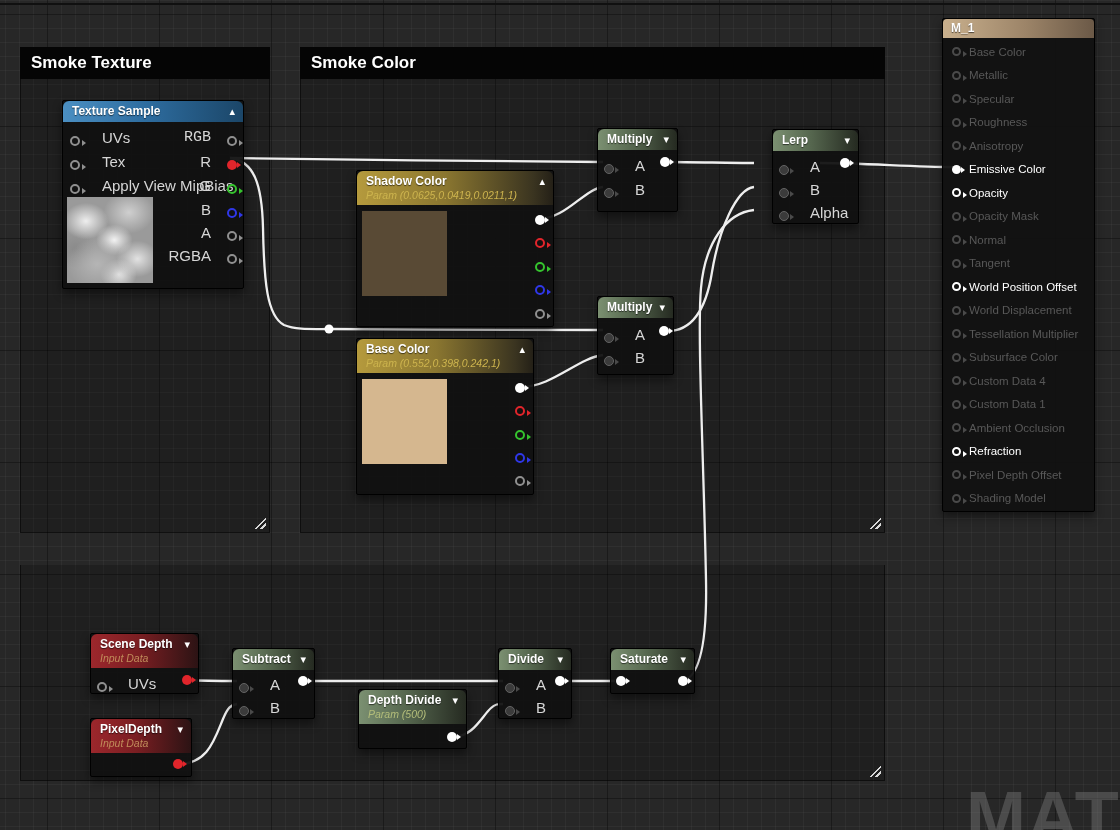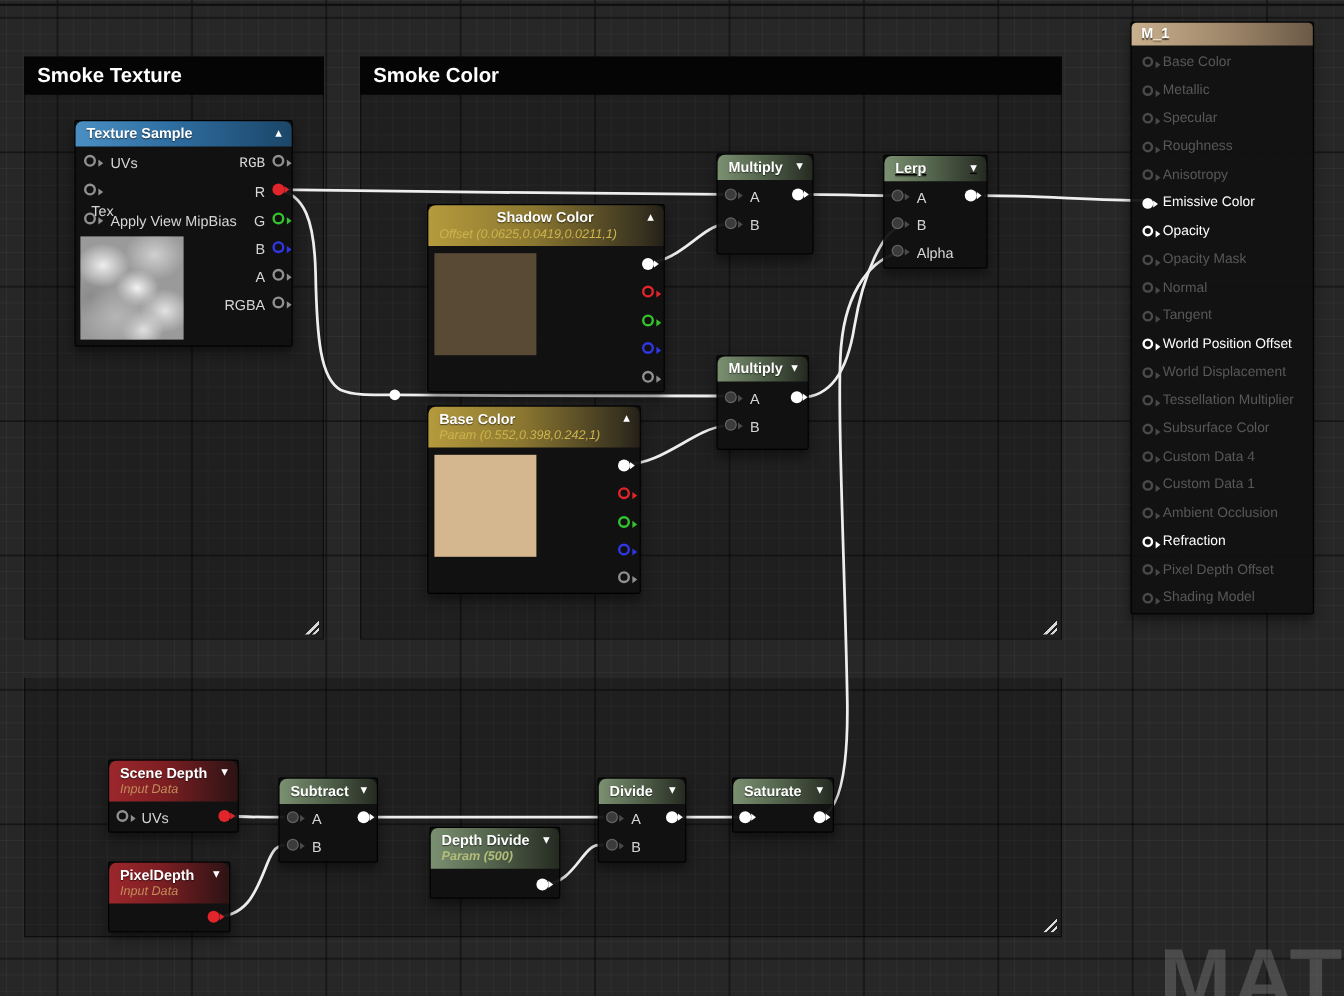--- a/index.html
+++ b/index.html
@@ -33,33 +33,33 @@
     display:flex;justify-content:space-between;align-items:flex-start;}
   .nhdr .t{font-size:12px;font-weight:bold;line-height:15px;text-shadow:0 1px 1px rgba(0,0,0,.6);}
   .nhdr .sub{font-size:10.5px;font-style:italic;font-weight:normal;line-height:13px;}
   .nhdr .chev{font-size:11px;line-height:14px;color:#fff;margin-left:6px;}
   .hdr-texture{background:linear-gradient(90deg,#4b8fc2,#2e6da0 45%,#1b4668);}
   .hdr-param{background:linear-gradient(90deg,#b59a3d,#8a7630 45%,#3a3420 90%,#242017);}
   .hdr-param .sub{color:#cdb44e;}
   .hdr-data{background:linear-gradient(90deg,#9c272c,#7a1e22 45%,#2c1314);}
   .hdr-data .sub{color:#c08c5a;}
   .hdr-math{background:linear-gradient(90deg,#7b9071,#55664e 45%,#252a21);}
-  .hdr-math .sub{color:#b3bd7a;font-weight:bold;}
+  .hdr-math .sub{color:#b3bd7a;}
   .hdr-result{background:linear-gradient(90deg,#c9b08d,#9c8468 55%,#6b5947);
     border-radius:4px 4px 0 0;padding:2px 8px;}
   
   .pin{position:relative;width:10px;height:10px;border-radius:50%;flex:none;box-sizing:border-box;}
   .pin::after{content:"";position:absolute;left:10px;top:2px;width:0;height:0;
     border-left:4px solid currentColor;border-top:3px solid transparent;border-bottom:3px solid transparent;}
   .pin.ring{border:2px solid currentColor;}
   .pin.fill{background:currentColor;}
   .pin.input{background:#3b3b3b;border:1px solid #636363;color:#4a4a4a;}
   .c-red{color:#e1252b;} .c-green{color:#35c42e;} .c-blue{color:#2f37e8;}
   .c-gray{color:#909090;} .c-white{color:#ffffff;}
-  .row{display:flex;align-items:flex-start;gap:6px;position:absolute;font-size:12px;color:#d6d6d6;}
+  .row{display:flex;align-items:flex-end;gap:16px;position:absolute;font-size:15px;color:#d6d6d6;}
   .row.out{flex-direction:row-reverse;}
   .swatch{position:absolute;left:5px;}
   
   .mrow{display:flex;align-items:center;gap:8px;height:23.5px;padding-left:9px;font-size:11.5px;}
   .mrow .pin{width:9px;height:9px;}
   .mrow .pin::after{left:9px;}
   .mrow.disabled{color:#585858;} .mrow.disabled .pin{color:#4a4a4a;}
   .mrow.enabled{color:#fff;} .mrow.enabled .pin{color:#fff;}
   .mrow.connected{color:#fff;align-items:center;} .mrow.connected .pin{color:#fff;}
   .texpreview{position:absolute;left:4px;top:96px;width:86px;height:86px;background:
@@ -118,21 +118,21 @@
 
 <div class="node" style="left:62px;top:100px;width:180px;height:187px;">
   <div class="nhdr hdr-texture">
     <span class="t">Texture Sample</span>
     <span class="chev">▴</span>
   </div>
   <div class="row" style="left:7px;top:28px;">
       <span class="pin ring c-gray"></span>
       <span style="margin-left:6px;">UVs</span>
     </div>
-  <div class="row" style="left:7px;top:52px;flex-direction:column;">
+  <div class="row" style="left:7px;top:52px;">
       <span class="pin ring c-gray"></span>
       <span style="margin-left:6px;">Tex</span>
     </div>
   <div class="row" style="left:7px;top:76px;">
       <span class="pin ring c-gray"></span>
       <span style="margin-left:6px;">Apply View MipBias</span>
     </div>
   <div class="row out" style="right:6px;top:28px;font-family:Liberation Mono, monospace;">
       <span class="pin ring c-gray"></span>
       <span>RGB</span>
@@ -156,22 +156,22 @@
   <div class="row out" style="right:6px;top:146px;">
       <span class="pin ring c-gray"></span>
       <span>RGBA</span>
     </div>
   <div class="texpreview"></div>
 </div>
 
 <div class="node" style="left:356px;top:170px;width:196px;height:155px;">
   <div class="nhdr hdr-param">
     <span>
-        <span class="t" style="display:block;margin-left:48px;">Shadow Color</span>
-        <span class="sub" style="display:block;">Offset (0.0625,0.0419,0.0211,1)</span>
+        <span class="t" style="display:block;">Shadow Color</span>
+        <span class="sub" style="display:block;">Param (0.0625,0.0419,0.0211,1)</span>
       </span>
     <span class="chev">▴</span>
   </div>
   <div class="swatch" style="top: 40px; width: 85px; height: 85px; background: rgb(89, 74, 53);"></div>
   <div class="row out" style="right:8px;top:44px;">
       <span class="pin fill c-white"></span>
     </div>
   <div class="row out" style="right:8px;top:67px;">
       <span class="pin ring c-red"></span>
     </div>
@@ -223,21 +223,21 @@
     </div>
   <div class="row" style="left:6px;top:52px;">
       <span class="pin input"></span>
       <span style="margin-left:5px;">B</span>
     </div>
   <div class="row out" style="right:7px;top:28px;">
       <span class="pin fill c-white"></span>
     </div>
 </div>
 
-<div class="node" style="left:736px;top:129px;width:85px;height:93px;text-decoration:underline;">
+<div class="node" style="left:772px;top:129px;width:85px;height:93px;">
   <div class="nhdr hdr-math">
     <span class="t">Lerp</span>
     <span class="chev">▾</span>
   </div>
   <div class="row" style="left:6px;top:28px;">
       <span class="pin input"></span>
       <span style="margin-left:5px;">A</span>
     </div>
   <div class="row" style="left:6px;top:51px;">
       <span class="pin input"></span>

